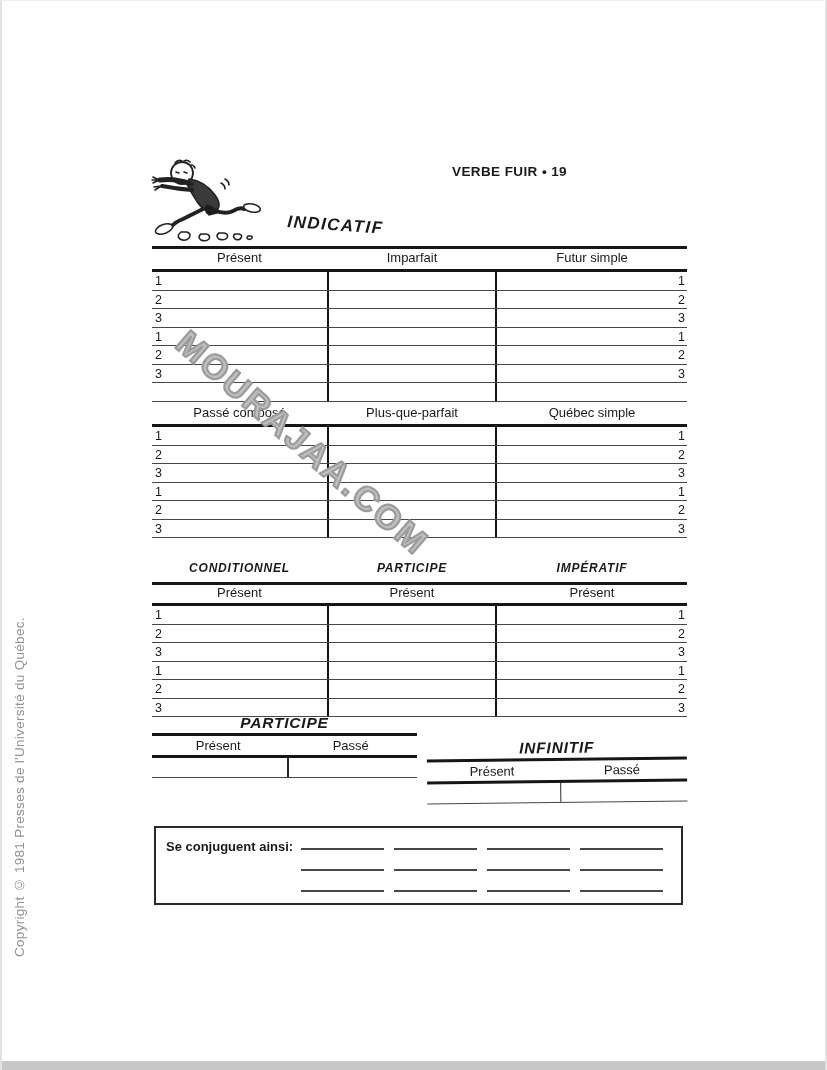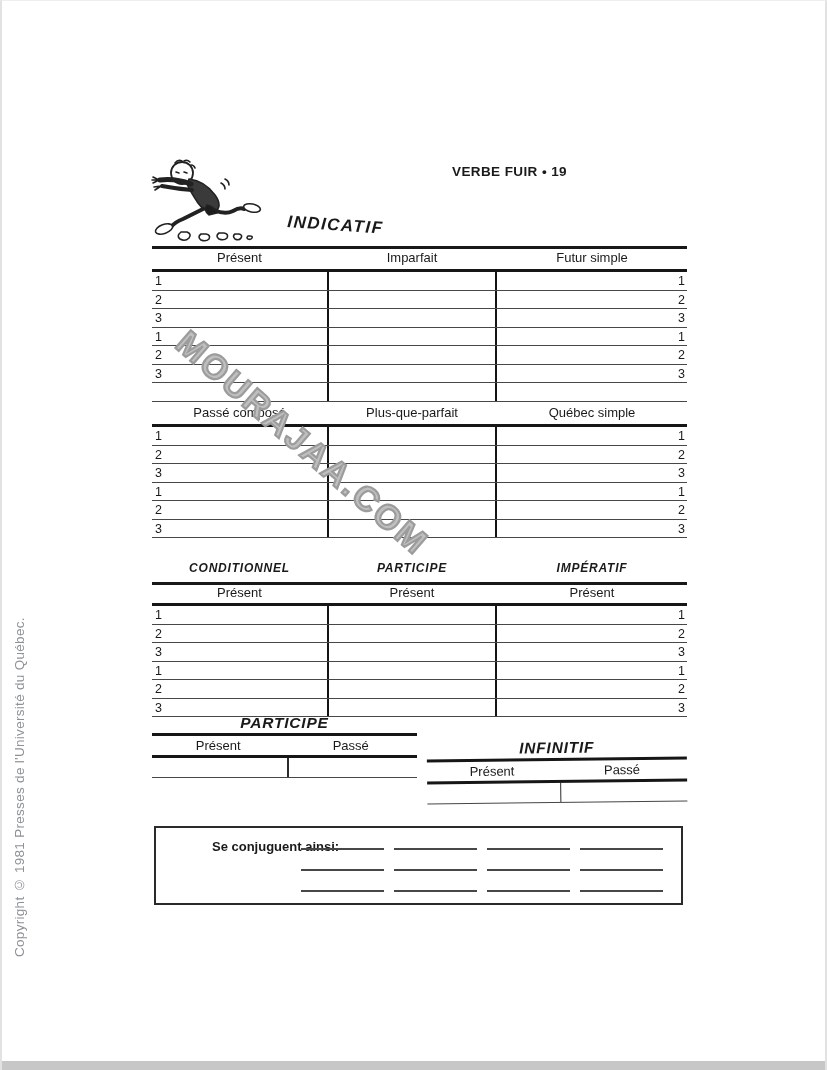--- a/index.html
+++ b/index.html
@@ -51,21 +51,21 @@
   .st-title{text-align:center;font-size:15.5px;font-weight:bold;font-style:italic;
     letter-spacing:.8px;height:19px;}
   .st-rule{height:3px;background:#161616;}
   .st-labels{display:flex;height:19px;font-size:13px;align-items:center;}
   .st-labels span{width:50%;text-align:center;display:block;}
   .st-row{position:relative;height:19.5px;border-bottom:1.5px solid #474747;}
   .st-divider{position:absolute;left:51%;top:0;bottom:0;width:1.5px;background:#2b2b2b;}
   
   .footer-box{position:absolute;left:152px;top:825px;width:529px;height:79px;
     border:2px solid #2a2a2a;}
-  .footer-label{position:absolute;left:10px;top:11px;font-size:13px;font-weight:bold;margin-left:46px;}
+  .footer-label{position:absolute;left:10px;top:11px;font-size:13px;font-weight:bold;}
   .fill-line{position:absolute;width:83px;height:1.5px;background:#474747;}
 </style>
 </head>
 <body>
 
 <div class="sheet">
 
   <div class="copyright">Copyright © 1981 Presses de l'Université du Québec.</div>
 
   <svg class="runner" viewBox="0 0 128 92">

